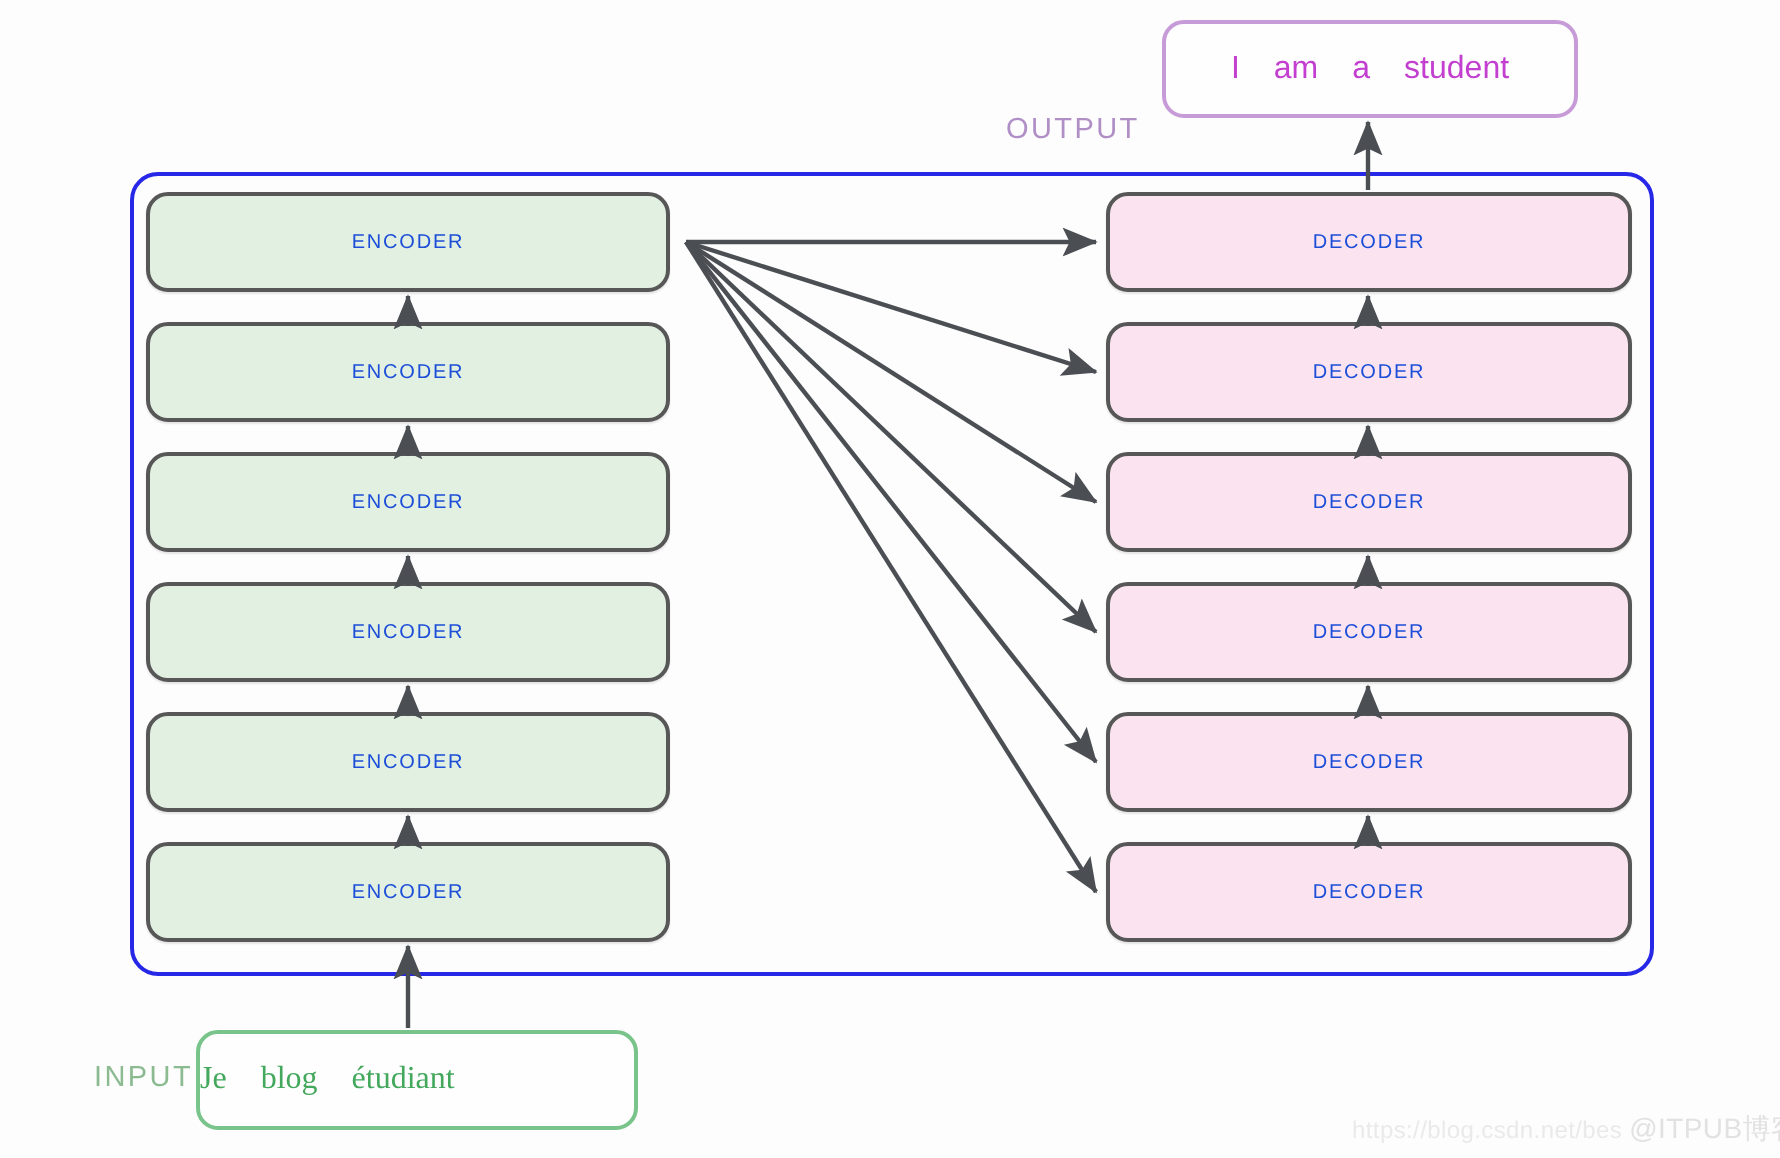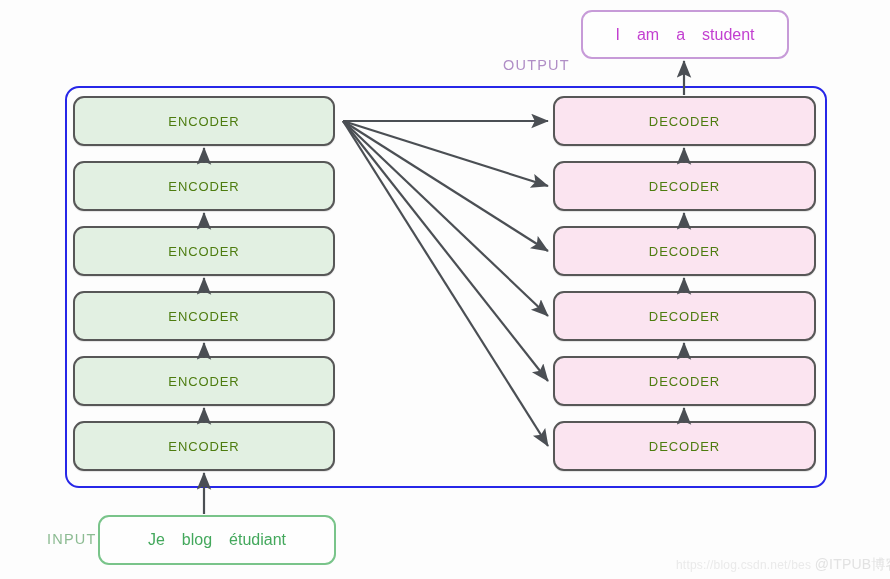--- a/index.html
+++ b/index.html
@@ -31,23 +31,23 @@
   #decoder-stack{left:553px;top:96px;width:263px;}
 
   .layer-box{
     position:relative;
     height:50px;
     margin-bottom:15px;
     border:2.2px solid #575757;
     border-radius:11px;
     display:flex;align-items:center;justify-content:center;
     box-sizing:border-box;
-    font-size:13px;
+    font-size:10px;
     letter-spacing:0.9px;
-    color:#4d7c0f;
+    color:#1d4ed8;
     box-shadow:0 1px 1px rgba(0,0,0,0.10);
   }
   .layer-box:last-child{margin-bottom:0;}
   .enc{background:#e2f0e2;}
   .dec{background:#fbe4f0;justify-content:center;}
 
   
   .io-label{
     position:absolute;
     font-size:14.5px;
@@ -62,23 +62,23 @@
     background:#fefefe;
     display:flex;align-items:center;
     box-sizing:border-box;
   }
   #output-box{
     left:581px;top:10px;width:208px;height:49px;
     border:2.2px solid #c79bd8;
     justify-content:center;
   }
   #input-box{
-    left:98px;top:515px;width:238px;height:50px;
+    left:98px;top:515px;width:221px;height:50px;
     border:2.2px solid #79c48a;
-    justify-content:center;
+    font-family:Liberation Serif, serif;
   }
   .tok{font-size:16px;}
   #output-box .tok{color:#c23fd0;}
   #input-box .tok{color:#43a85c;}
   .tok + .tok{margin-left:17px;}
 
   
   #watermark{
     position:absolute;
     left:676px;top:556px;

